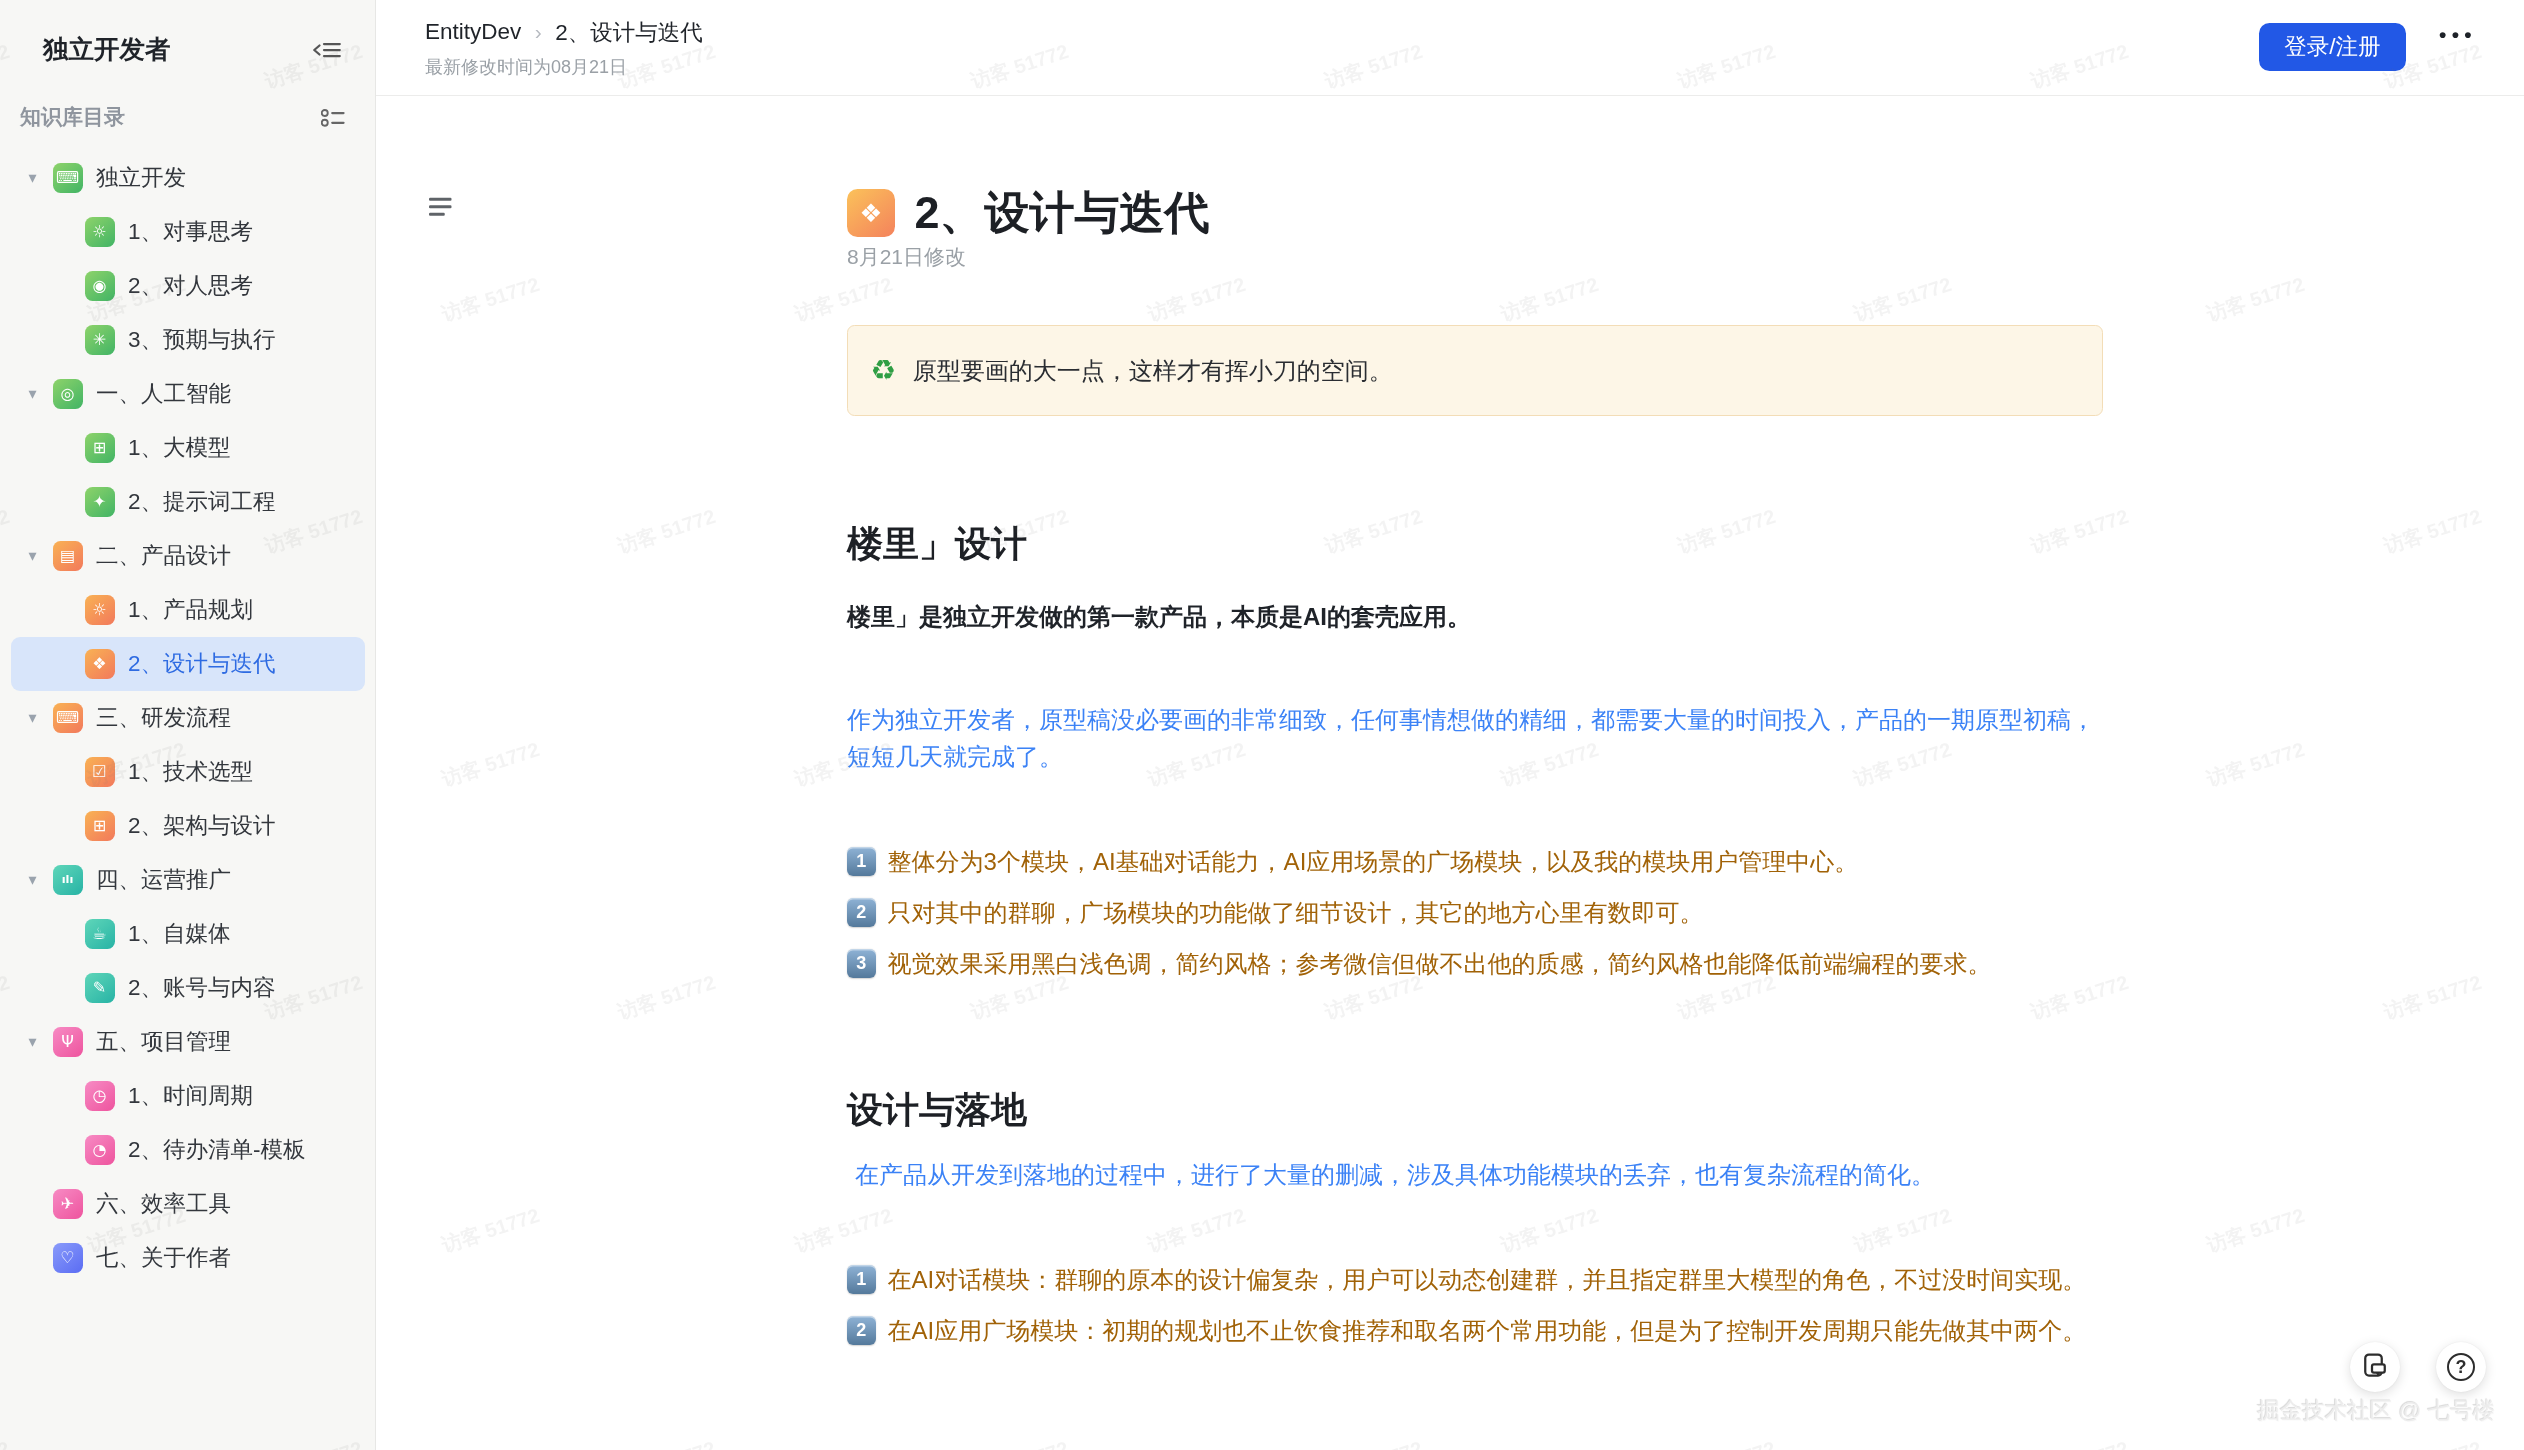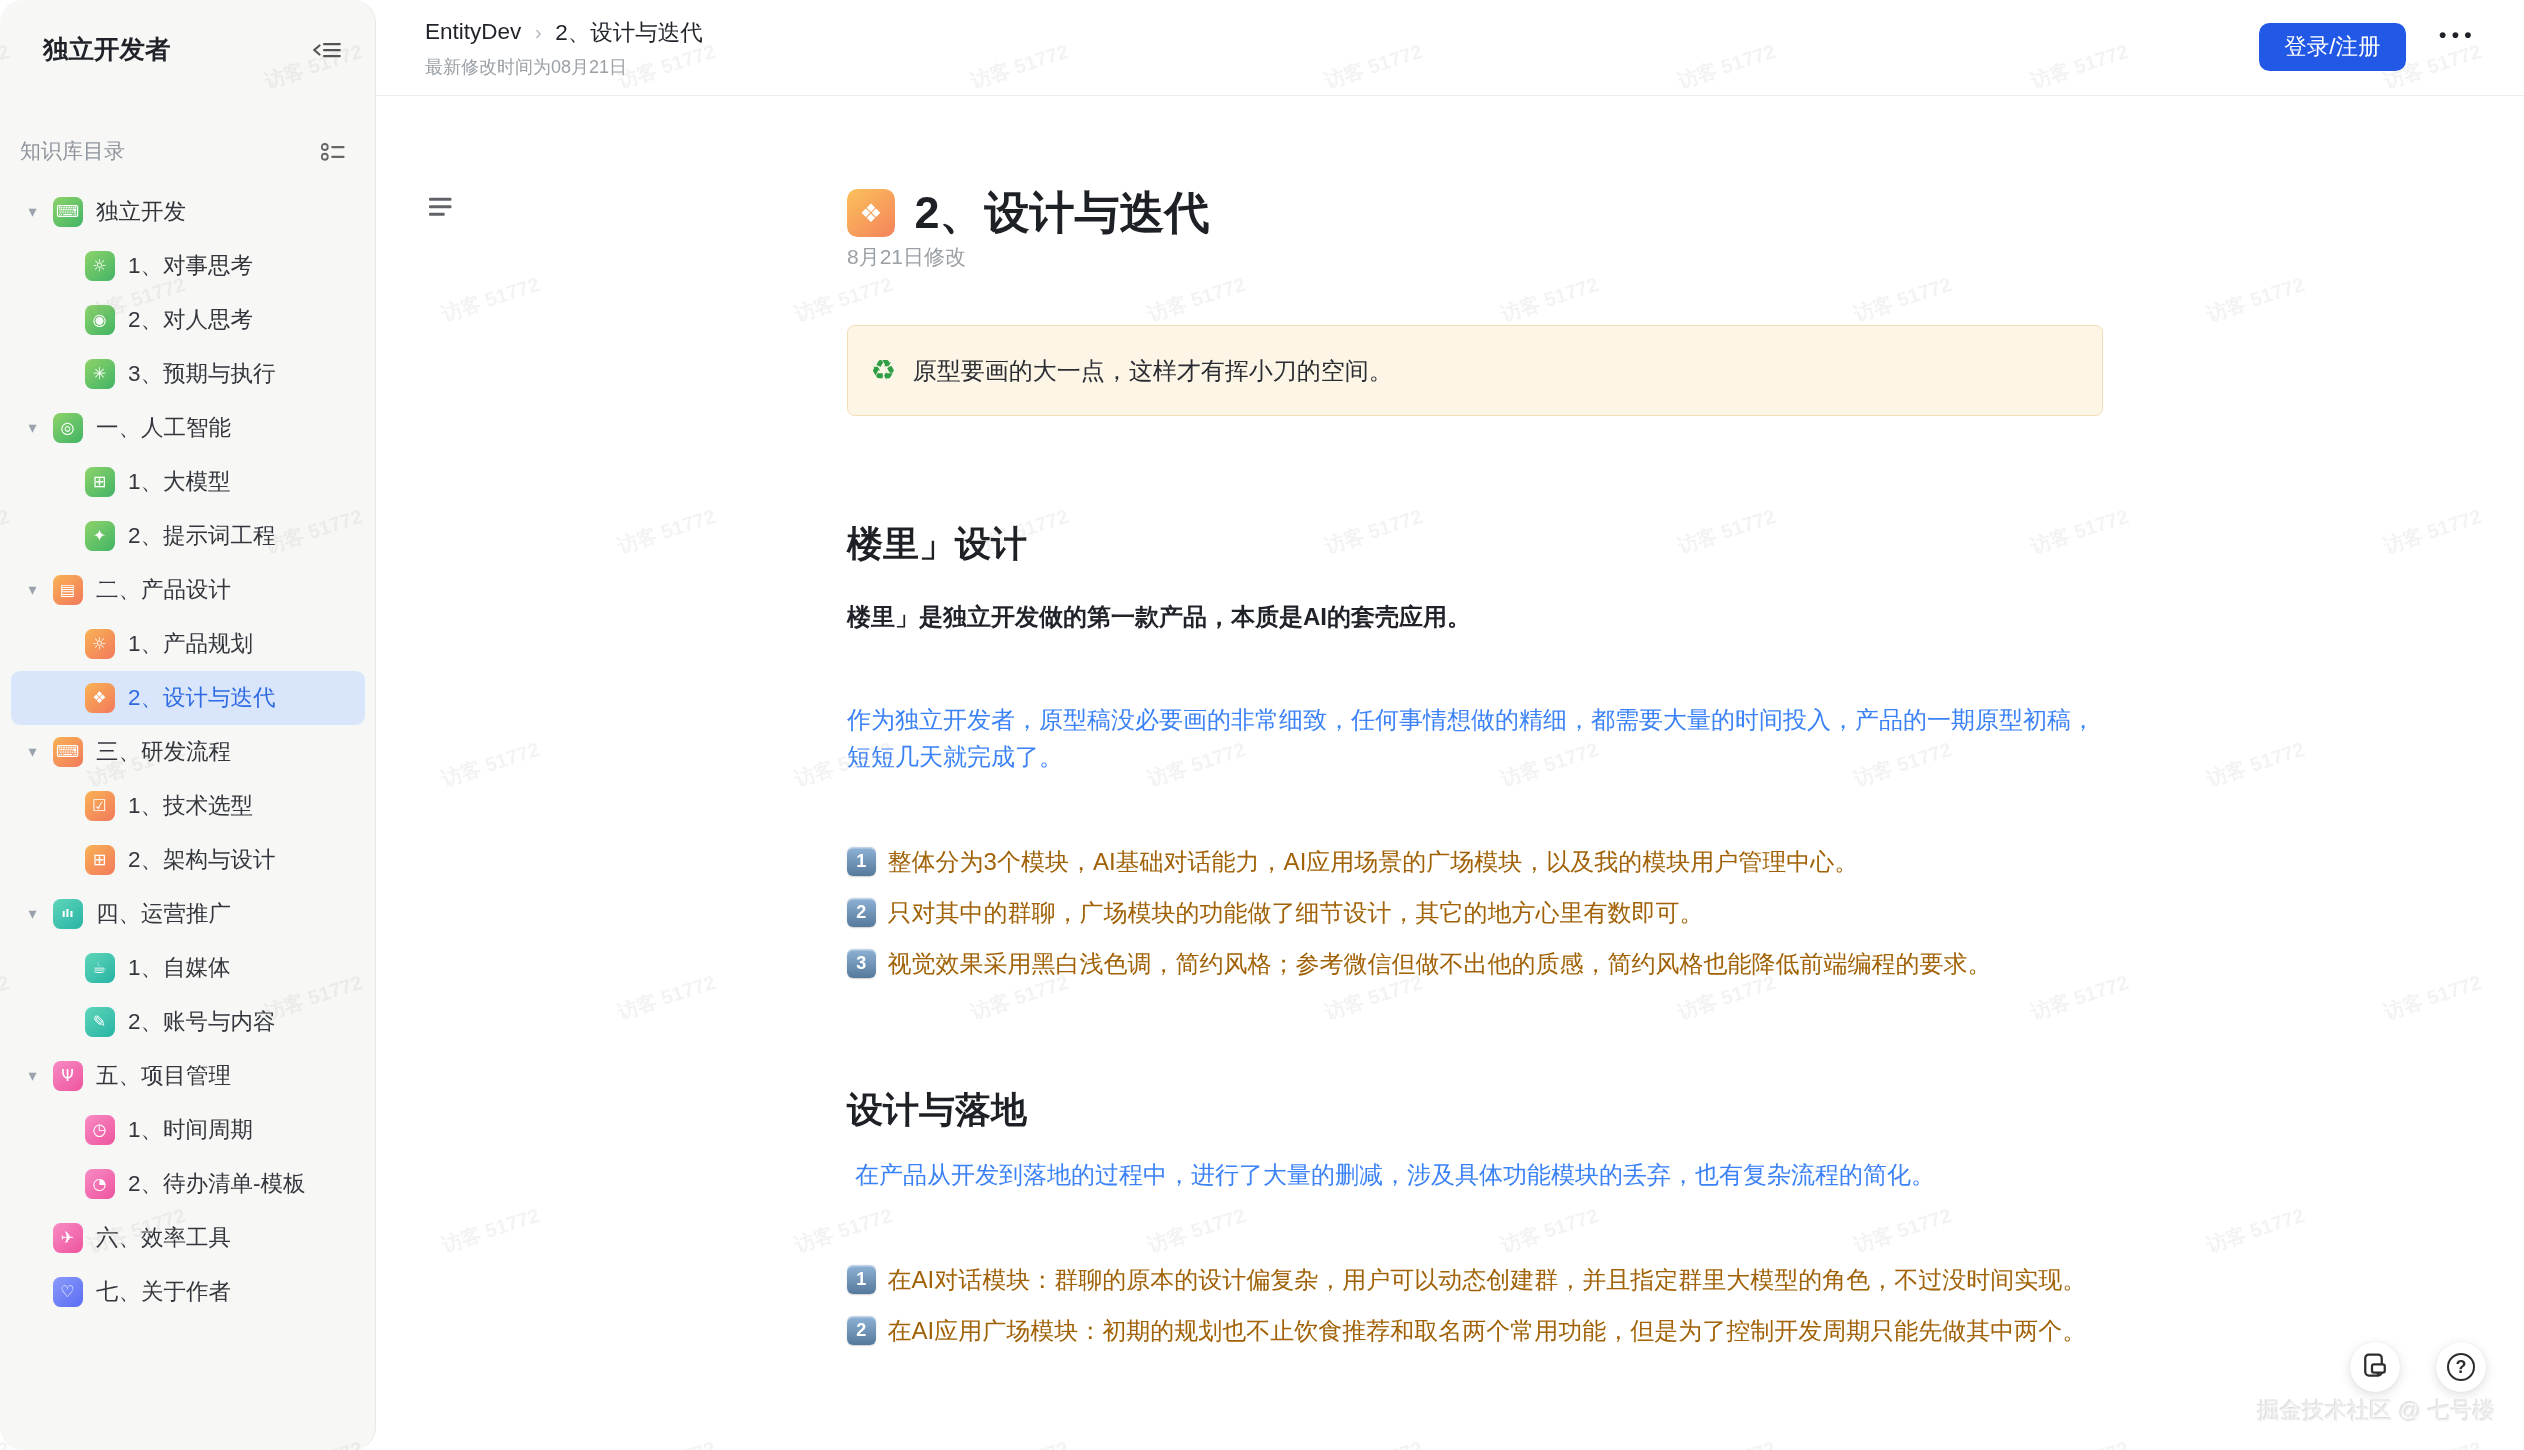--- a/index.html
+++ b/index.html
@@ -10,26 +10,26 @@
   }
   
   .wm-layer { position:absolute; inset:0; pointer-events:none; z-index:50; overflow:hidden; }
   .wm-layer span {
     position:absolute; font-size:20px; color:rgba(120,120,120,0.085);
     transform:rotate(-18deg); white-space:nowrap; font-weight:bold;
   }
   
   .sidebar {
     width:376px; height:100%; background:#f7f7f5; border-right:1.5px solid #e7e7e5;
-    flex:0 0 auto; position:relative; z-index:2;border-radius:23px;
+    flex:0 0 auto; position:relative; z-index:2;
   }
   .sb-header { display:flex; align-items:center; justify-content:space-between; padding:32px 33px 0 43px; }
   .sb-title { font-size:25.5px; font-weight:bold; color:#1f2329; }
   .sb-collapse { cursor:pointer; display:flex; align-items:center; }
-  .sb-section { display:flex; align-items:center; justify-content:space-between; padding:0 30px 0 20px; margin-top:70px; }
+  .sb-section { display:flex; align-items:center; justify-content:space-between; padding:0 30px 0 20px; margin-top:36px;font-weight:bold; }
   .sb-section-label { font-size:21px; color:#8f959e; }
   .sb-sort { cursor:pointer; display:flex; align-items:center; }
   .nav { margin-top:19.5px; }
   .nav-row {
     display:flex; align-items:center; height:54px; margin:0 10.5px; border-radius:9px;
     padding-left:18px; cursor:pointer; position:relative;
   }
   .nav-row.child { padding-left:50px; }
   .nav-row.selected { background:#d8e5fa; }
   .nav-row.selected .nav-label { color:#2e6be2; }

